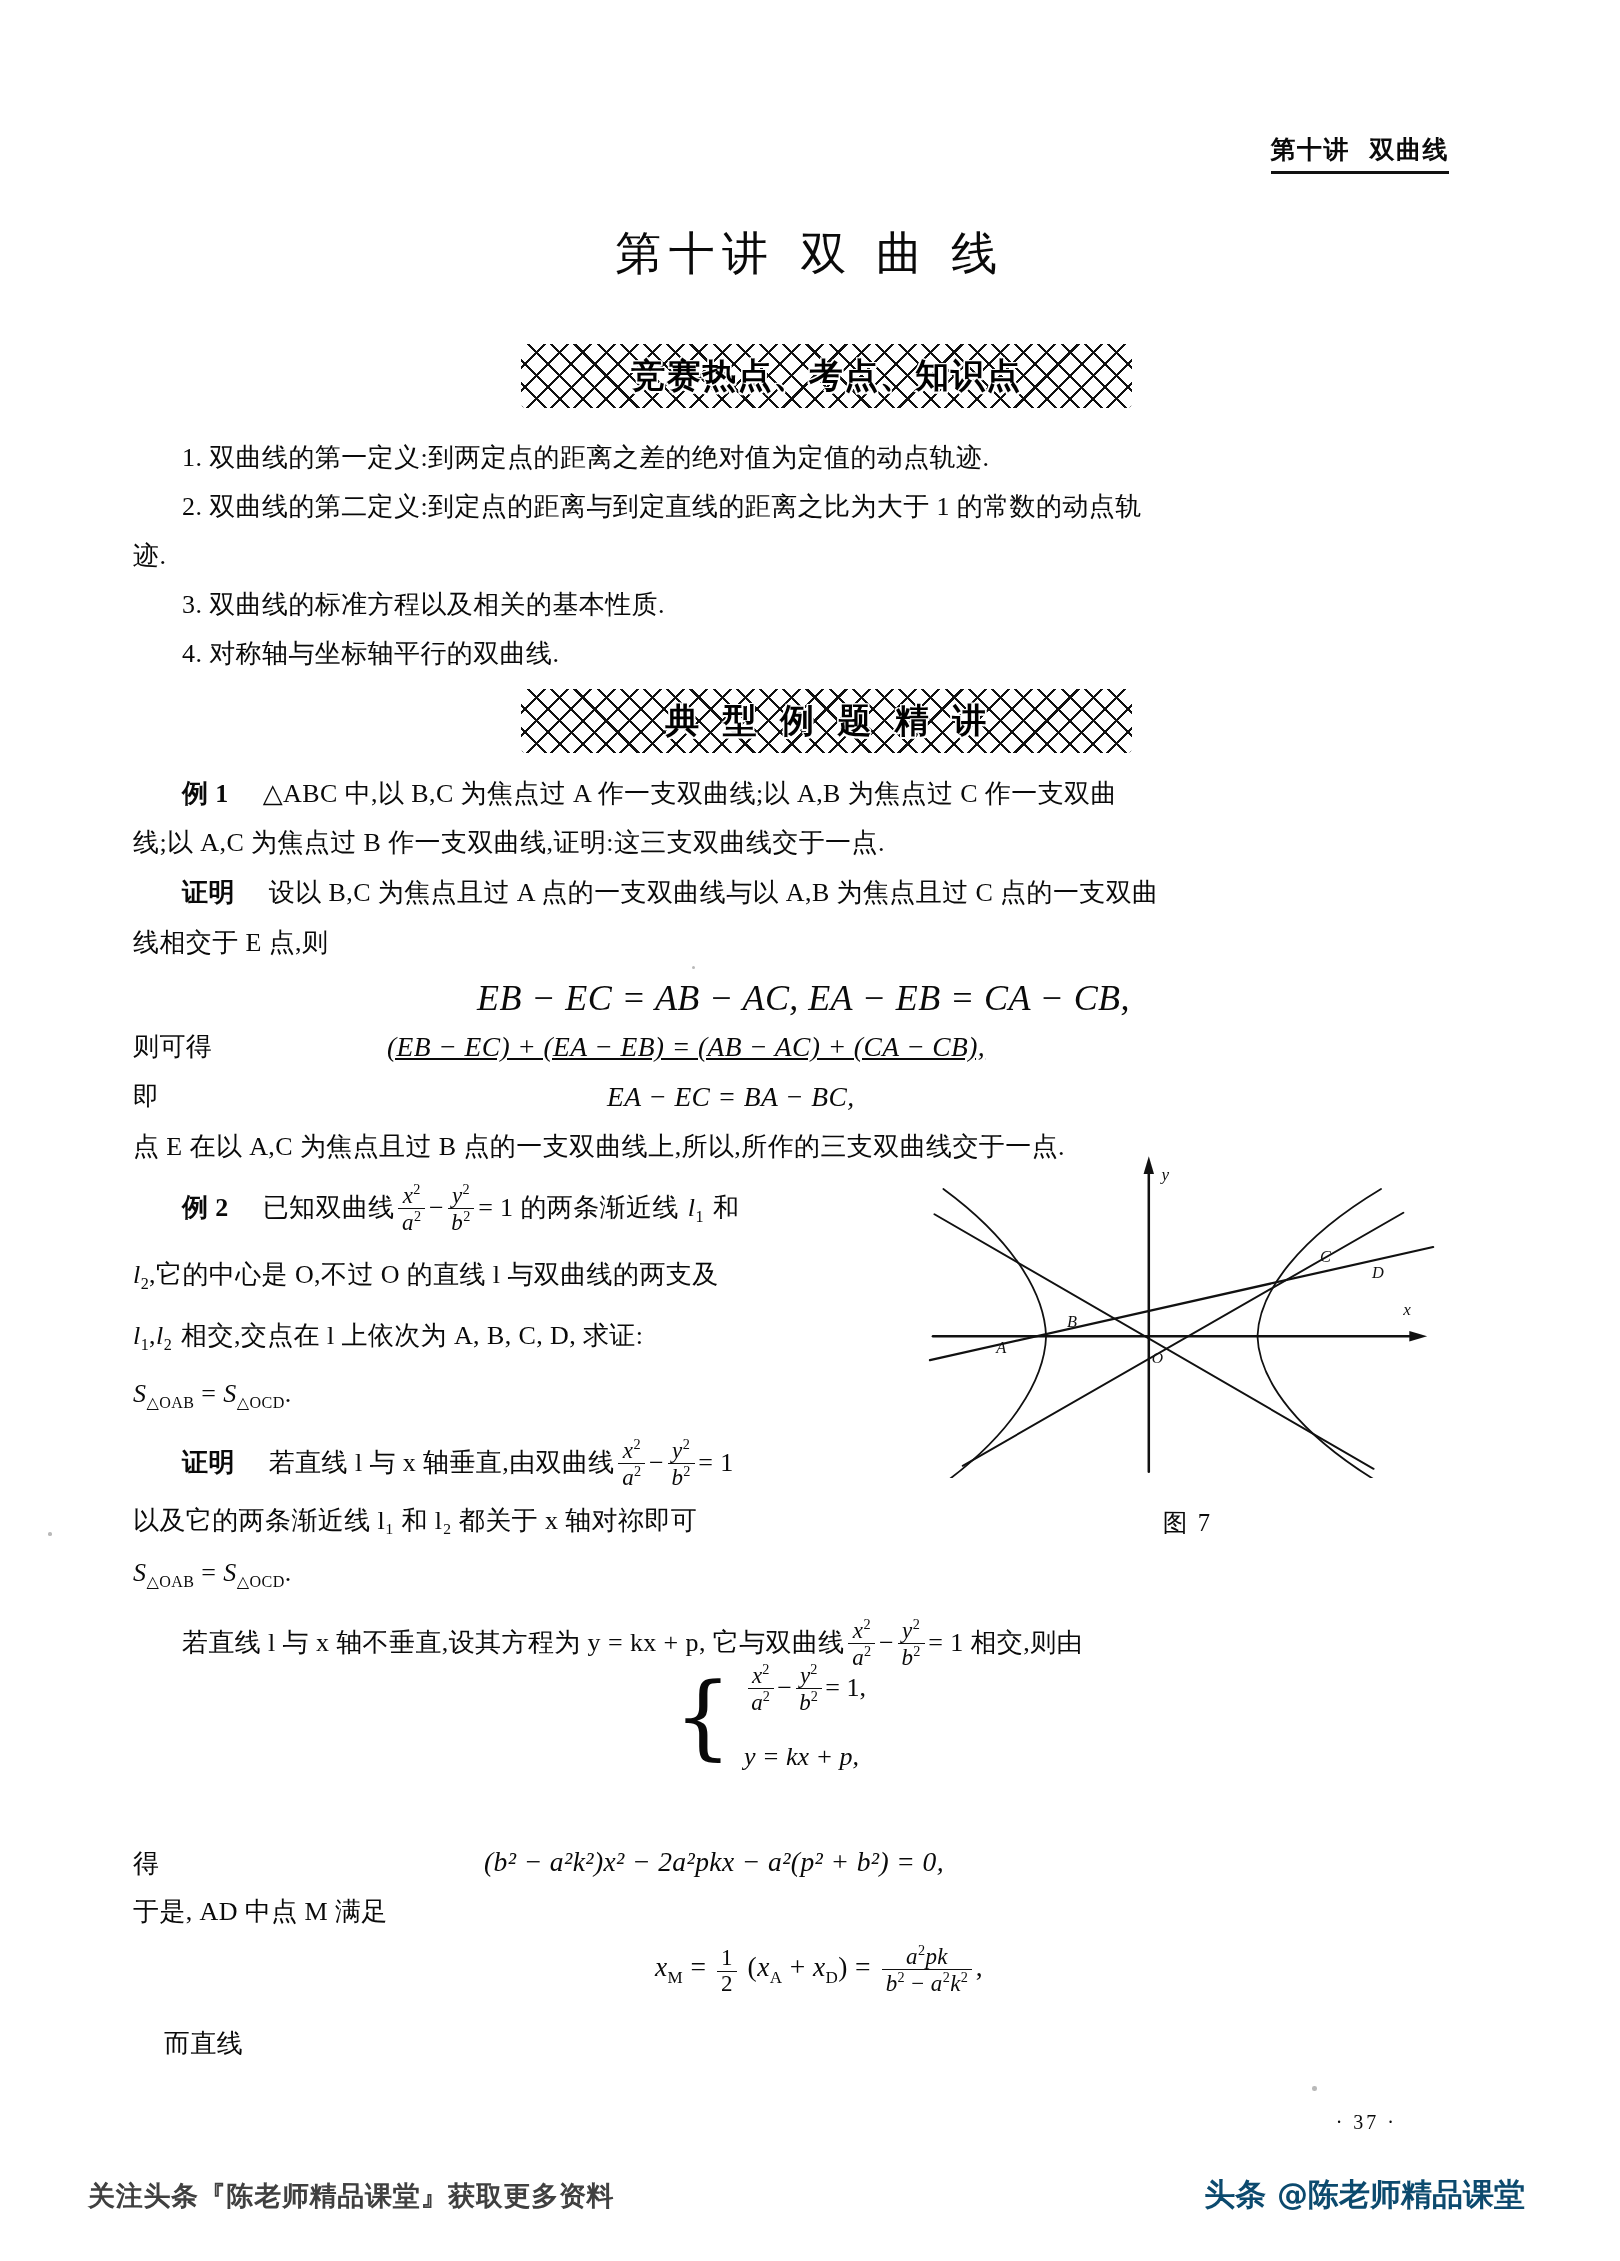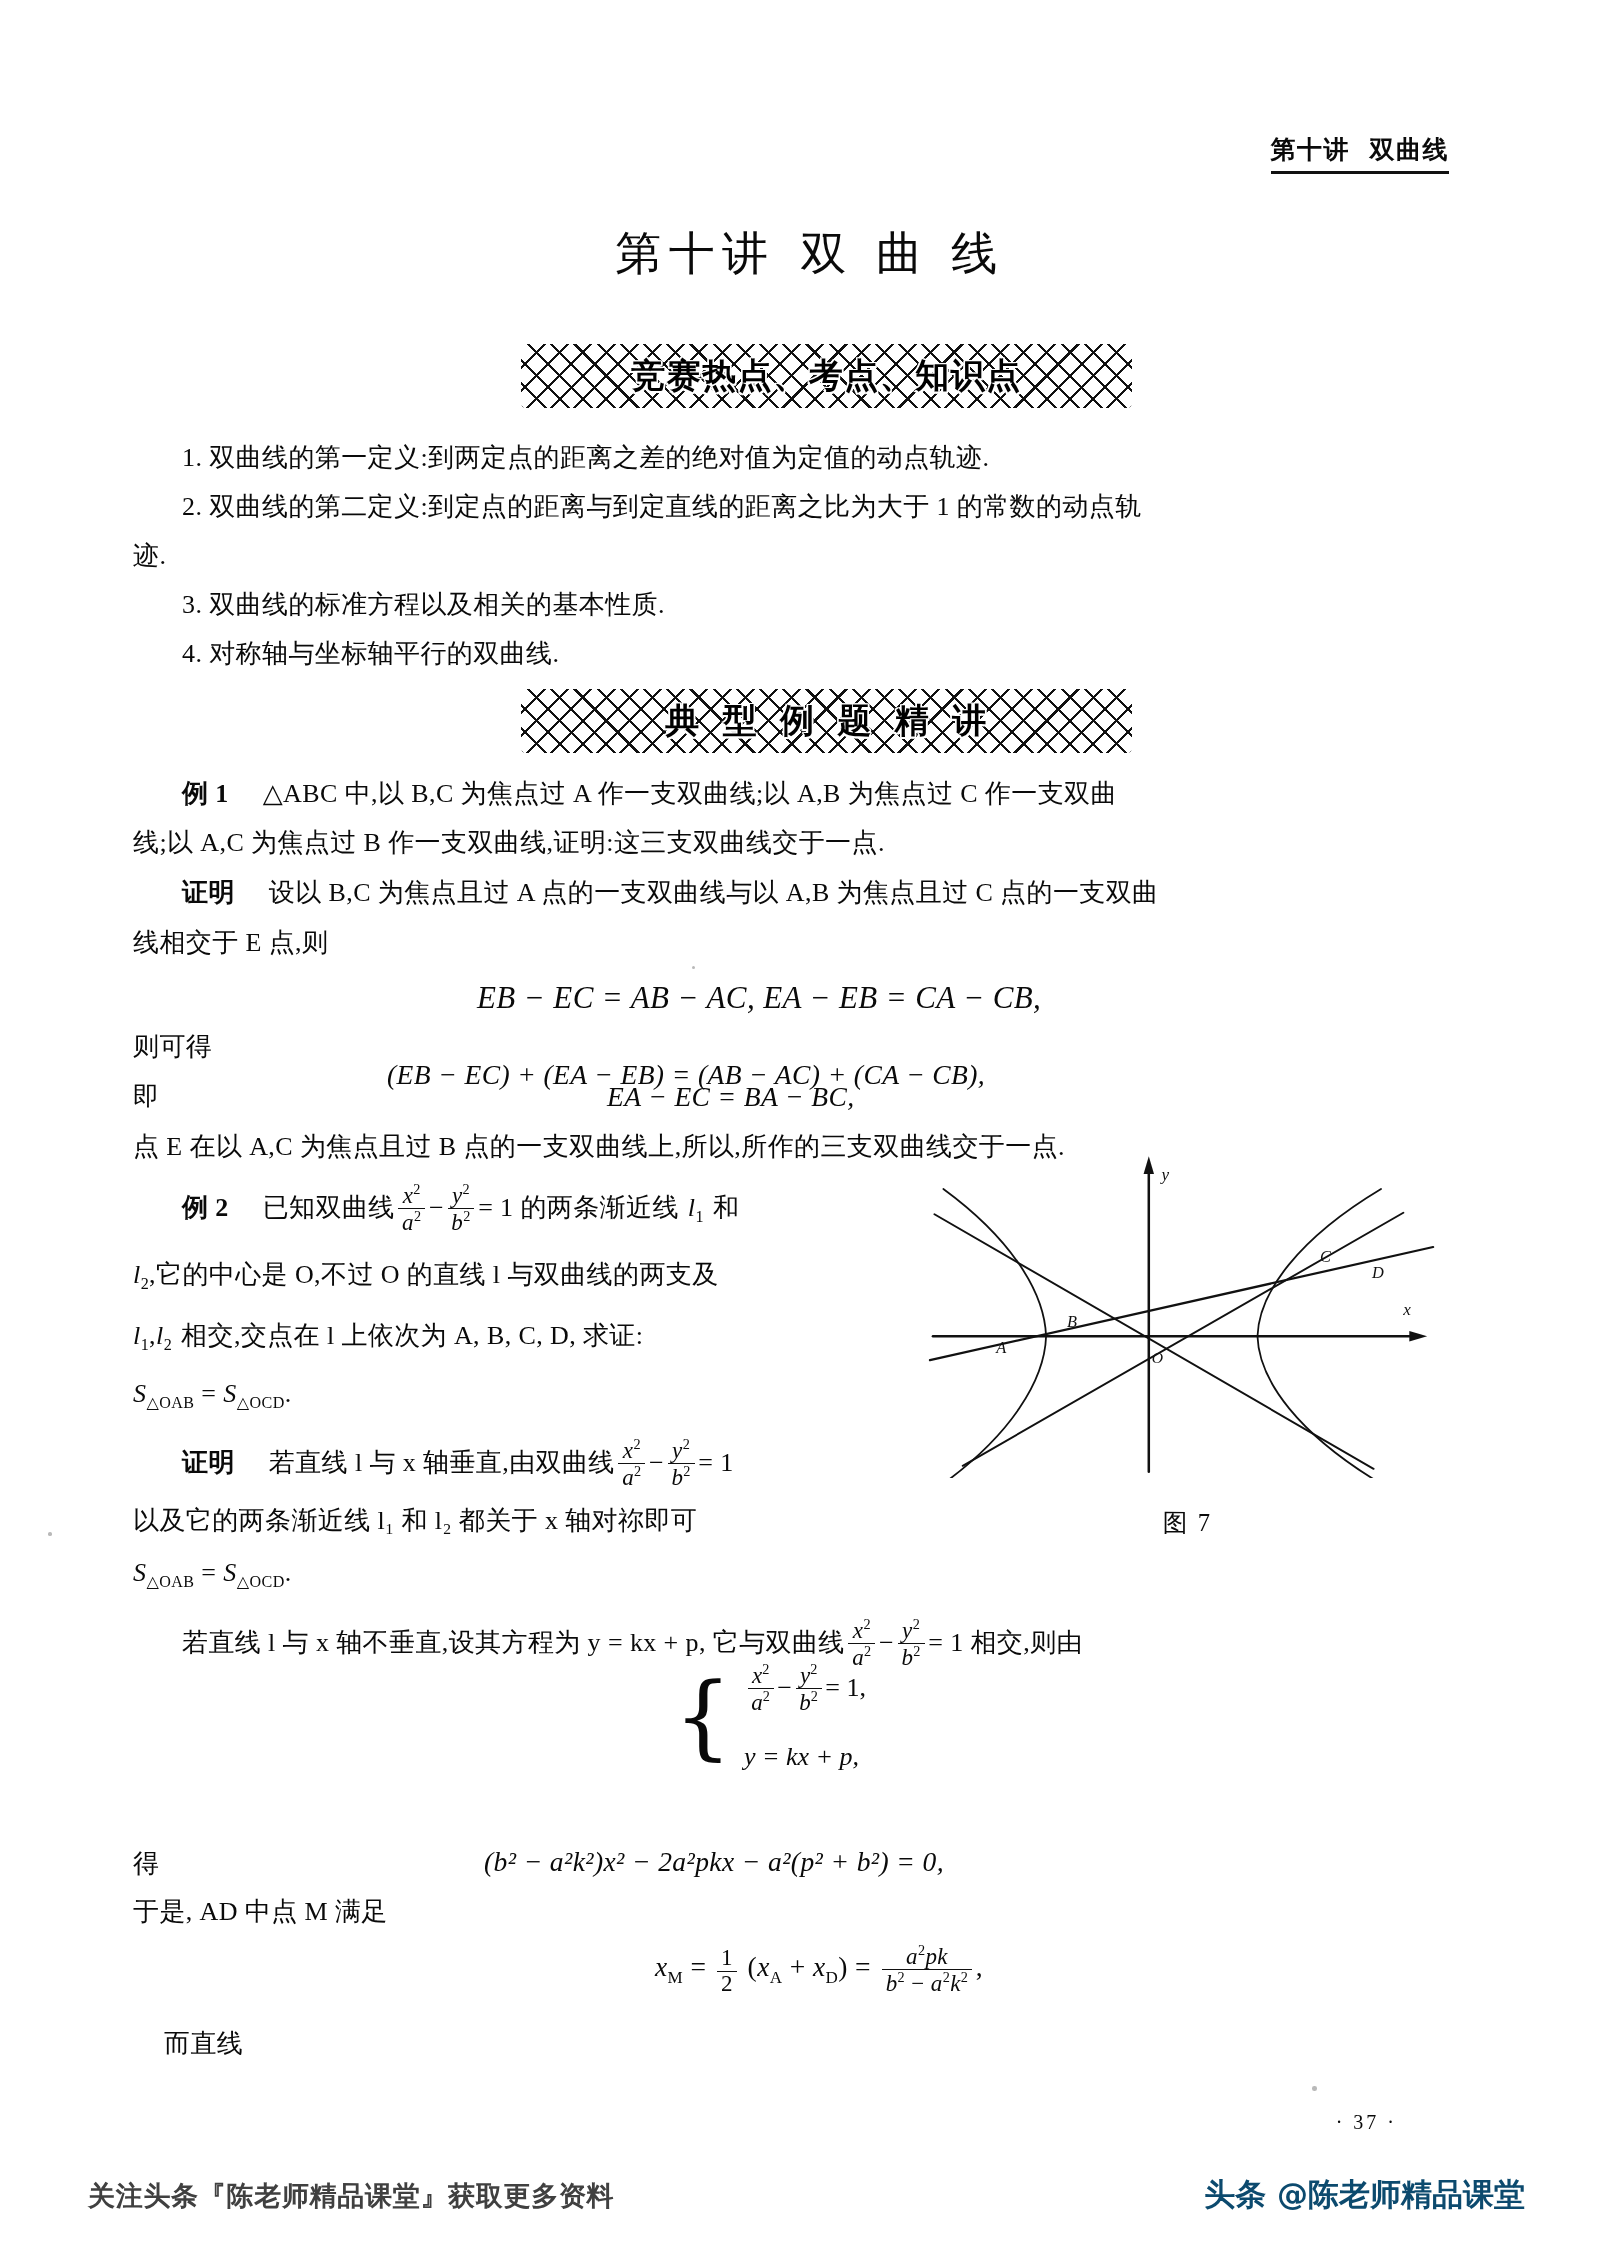--- a/index.html
+++ b/index.html
@@ -148,24 +148,24 @@
   <div class="ln" style="left:182px;top:777px;">
     <span class="b">例 1</span><span class="wide"></span><span>△ABC 中,以 B,C 为焦点过 A 作一支双曲线;以 A,B 为焦点过 C 作一支双曲</span>
   </div>
   <div class="ln" style="left:133px;top:826px;">线;以 A,C 为焦点过 B 作一支双曲线,证明:这三支双曲线交于一点.</div>
 
   <div class="ln" style="left:182px;top:876px;">
     <span class="b">证明</span><span class="wide"></span><span>设以 B,C 为焦点且过 A 点的一支双曲线与以 A,B 为焦点且过 C 点的一支双曲</span>
   </div>
   <div class="ln" style="left:133px;top:926px;">线相交于 E 点,则</div>
 
-  <div class="ln it" style="left:477px;top:981px;font-size:31px;">EB − EC = AB − AC, EA − EB = CA − CB,</div>
+  <div class="ln it" style="left:477px;top:981px;font-size:36px;">EB − EC = AB − AC, EA − EB = CA − CB,</div>
 
   <div class="ln" style="left:133px;top:1030px;">则可得</div>
-  <div class="ln it" style="left:387px;top:1058px;font-size:27.5px;">(EB − EC) + (EA − EB) = (AB − AC) + (CA − CB),</div>
+  <div class="ln it" style="left:387px;top:1030px;font-size:27.5px;text-decoration:underline;">(EB − EC) + (EA − EB) = (AB − AC) + (CA − CB),</div>
 
   <div class="ln" style="left:133px;top:1080px;">即</div>
   <div class="ln it" style="left:607px;top:1080px;font-size:27.5px;">EA − EC = BA − BC,</div>
 
   <div class="ln" style="left:133px;top:1130px;">点 E 在以 A,C 为焦点且过 B 点的一支双曲线上,所以,所作的三支双曲线交于一点.</div>
 
   <div class="ln" style="left:182px;top:1182px;">
     <span class="b">例 2</span><span class="wide"></span><span>已知双曲线</span><span class="frac"><span class="num">x<sup class="up">2</sup></span><span class="den">a<sup class="up">2</sup></span></span><span class="up">−</span><span class="frac"><span class="num">y<sup class="up">2</sup></span><span class="den">b<sup class="up">2</sup></span></span><span>= 1 的两条渐近线</span><span class="thin"></span><i>l<sub class="up">1</sub></i><span class="thin"></span><span>和</span>
   </div>
 

